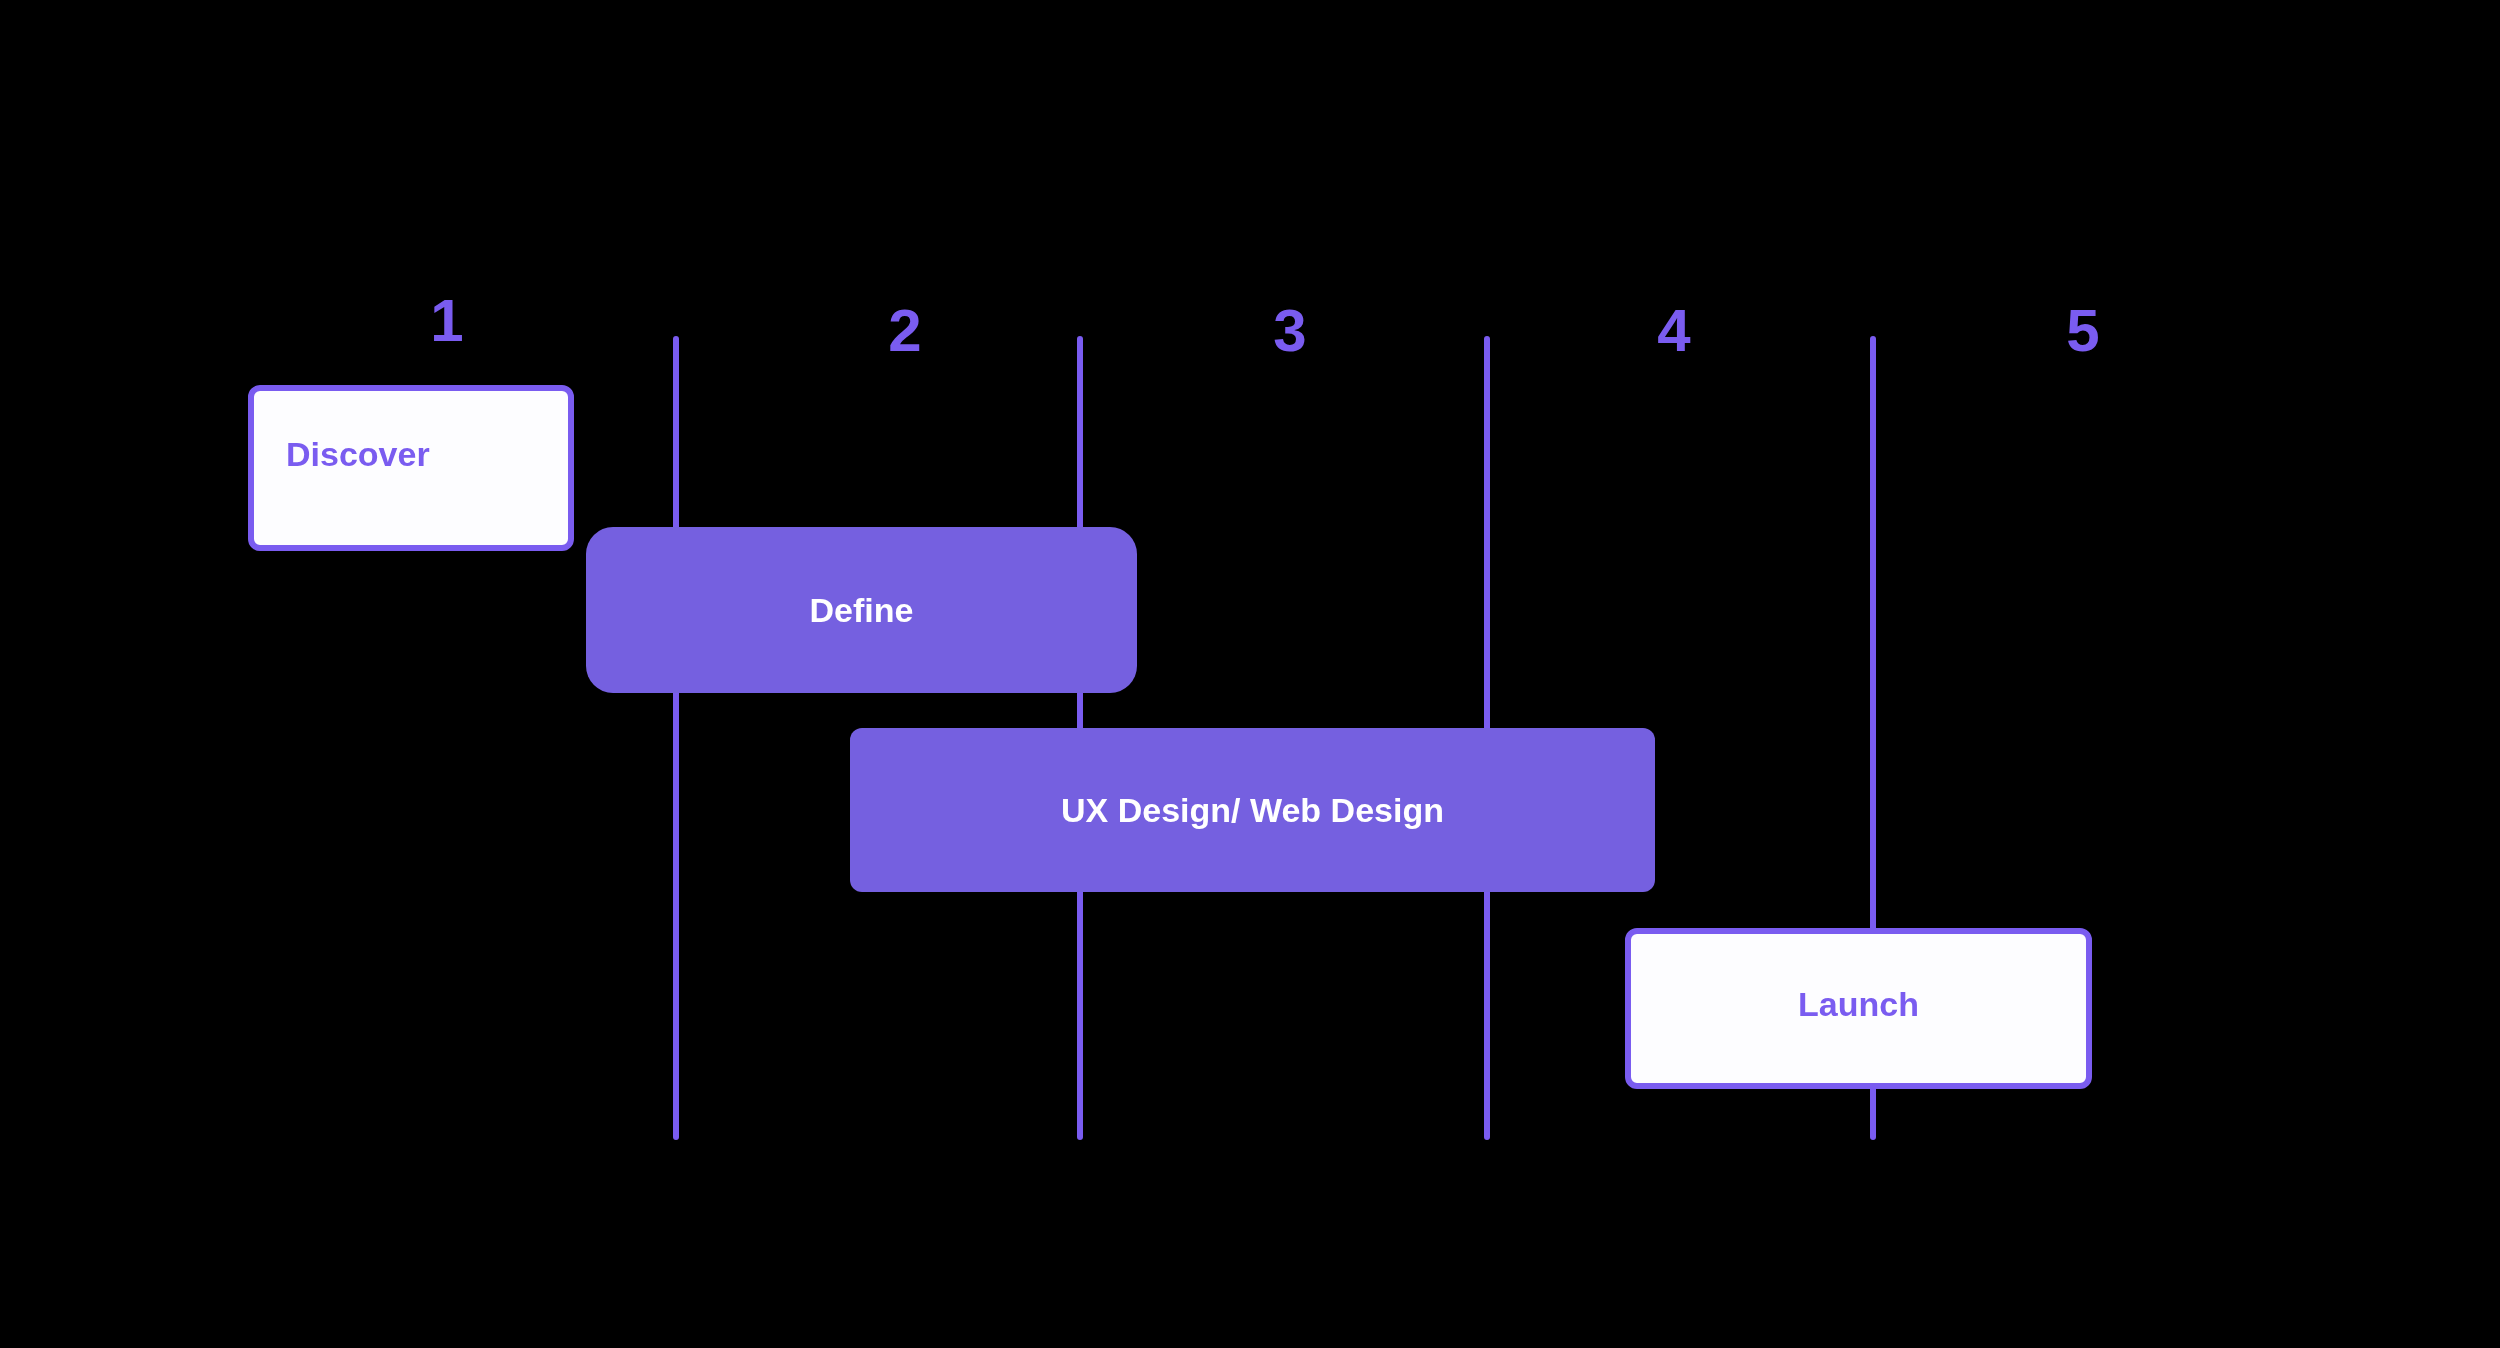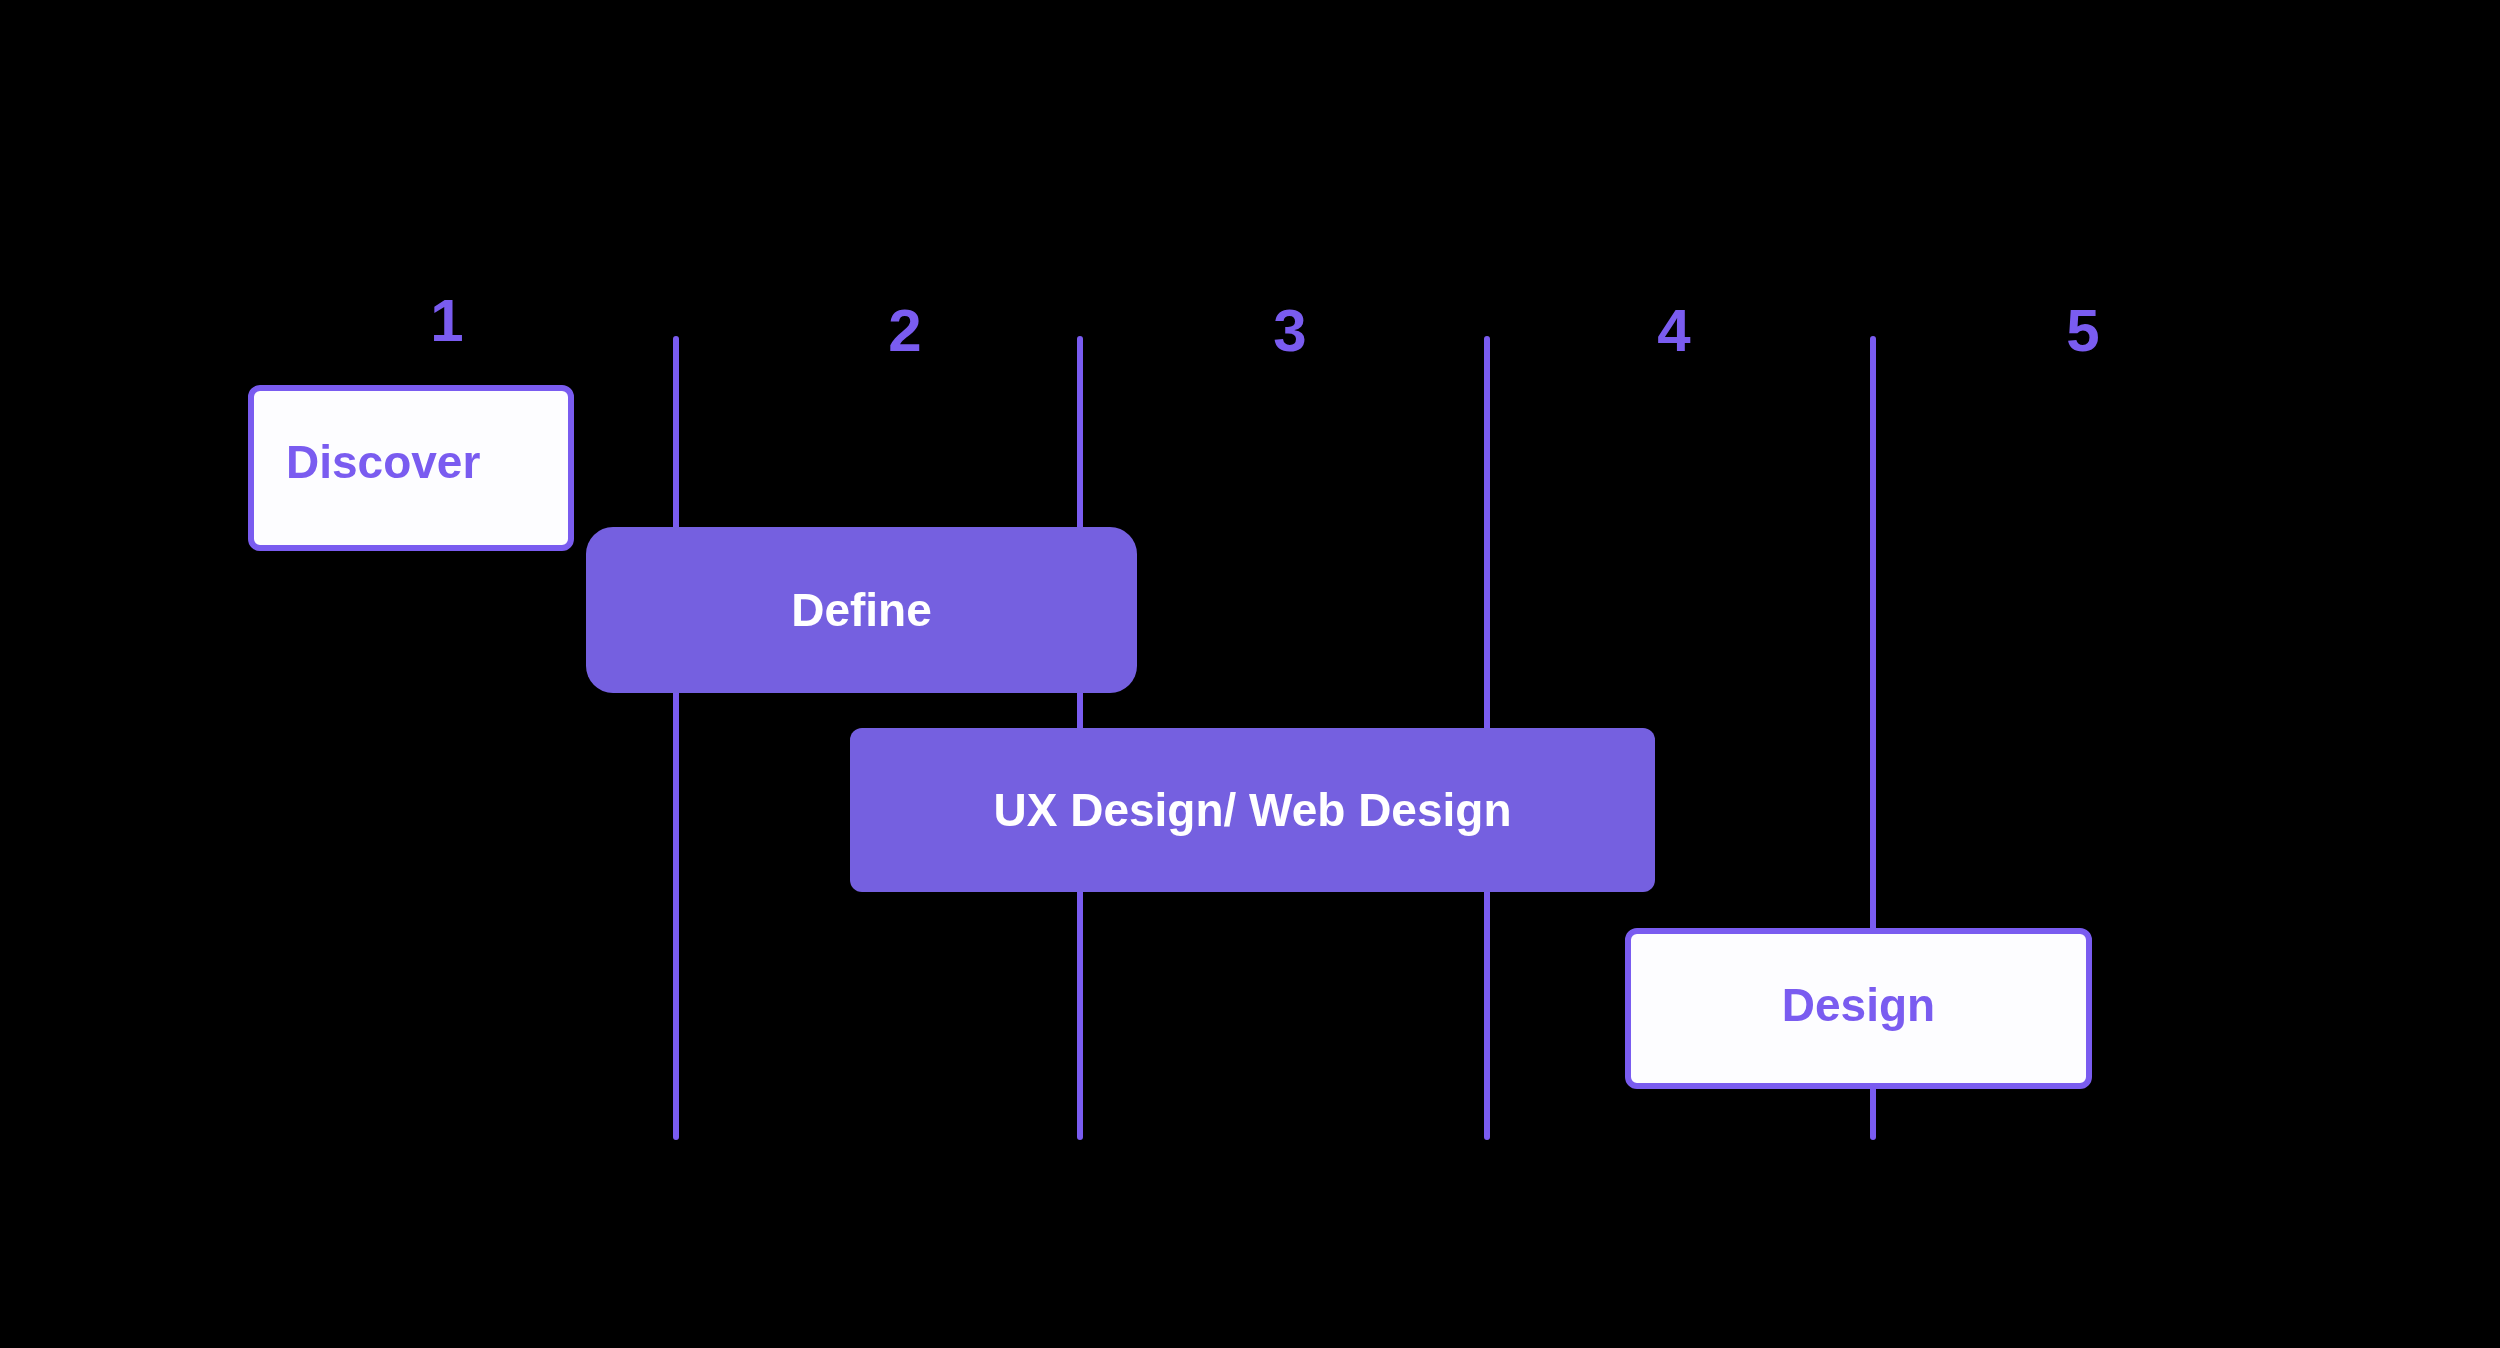--- a/index.html
+++ b/index.html
@@ -42,21 +42,21 @@
   }
 
   
   .task-bar {
     position: absolute;
     box-sizing: border-box;
     border-radius: 12px;
     display: flex;
     align-items: center;
     justify-content: center;
-    font-size: 46px;
+    font-size: 34px;
     font-weight: bold;
     z-index: 2;
     white-space: nowrap;
   }
   .task-bar.filled {
     background: #7560e0;
     color: #ffffff;
     border: none;
   }
   .task-bar.outlined {
@@ -90,15 +90,15 @@
   <div class="phase-number" style="left:1250px; top:301px;">3</div>
   <div class="phase-number" style="left:1634px; top:301px;">4</div>
   <div class="phase-number" style="left:2043px; top:301px;">5</div>
 
   <div class="task-bar outlined align-left" style="left:248px; top:385px; width:326px; height:166px;">Discover</div>
 
   <div class="task-bar filled" style="left:586px; top:527px; width:551px; height:166px;border-radius:27px;">Define</div>
 
   <div class="task-bar filled" style="left:850px; top:728px; width:805px; height:164px;">UX Design/ Web Design</div>
 
-  <div class="task-bar outlined align-center-up" style="left:1625px; top:928px; width:467px; height:161px;">Design</div>
+  <div class="task-bar outlined align-center-up" style="left:1625px; top:928px; width:467px; height:161px;">Launch</div>
 
 </div>
 
 </body></html>

